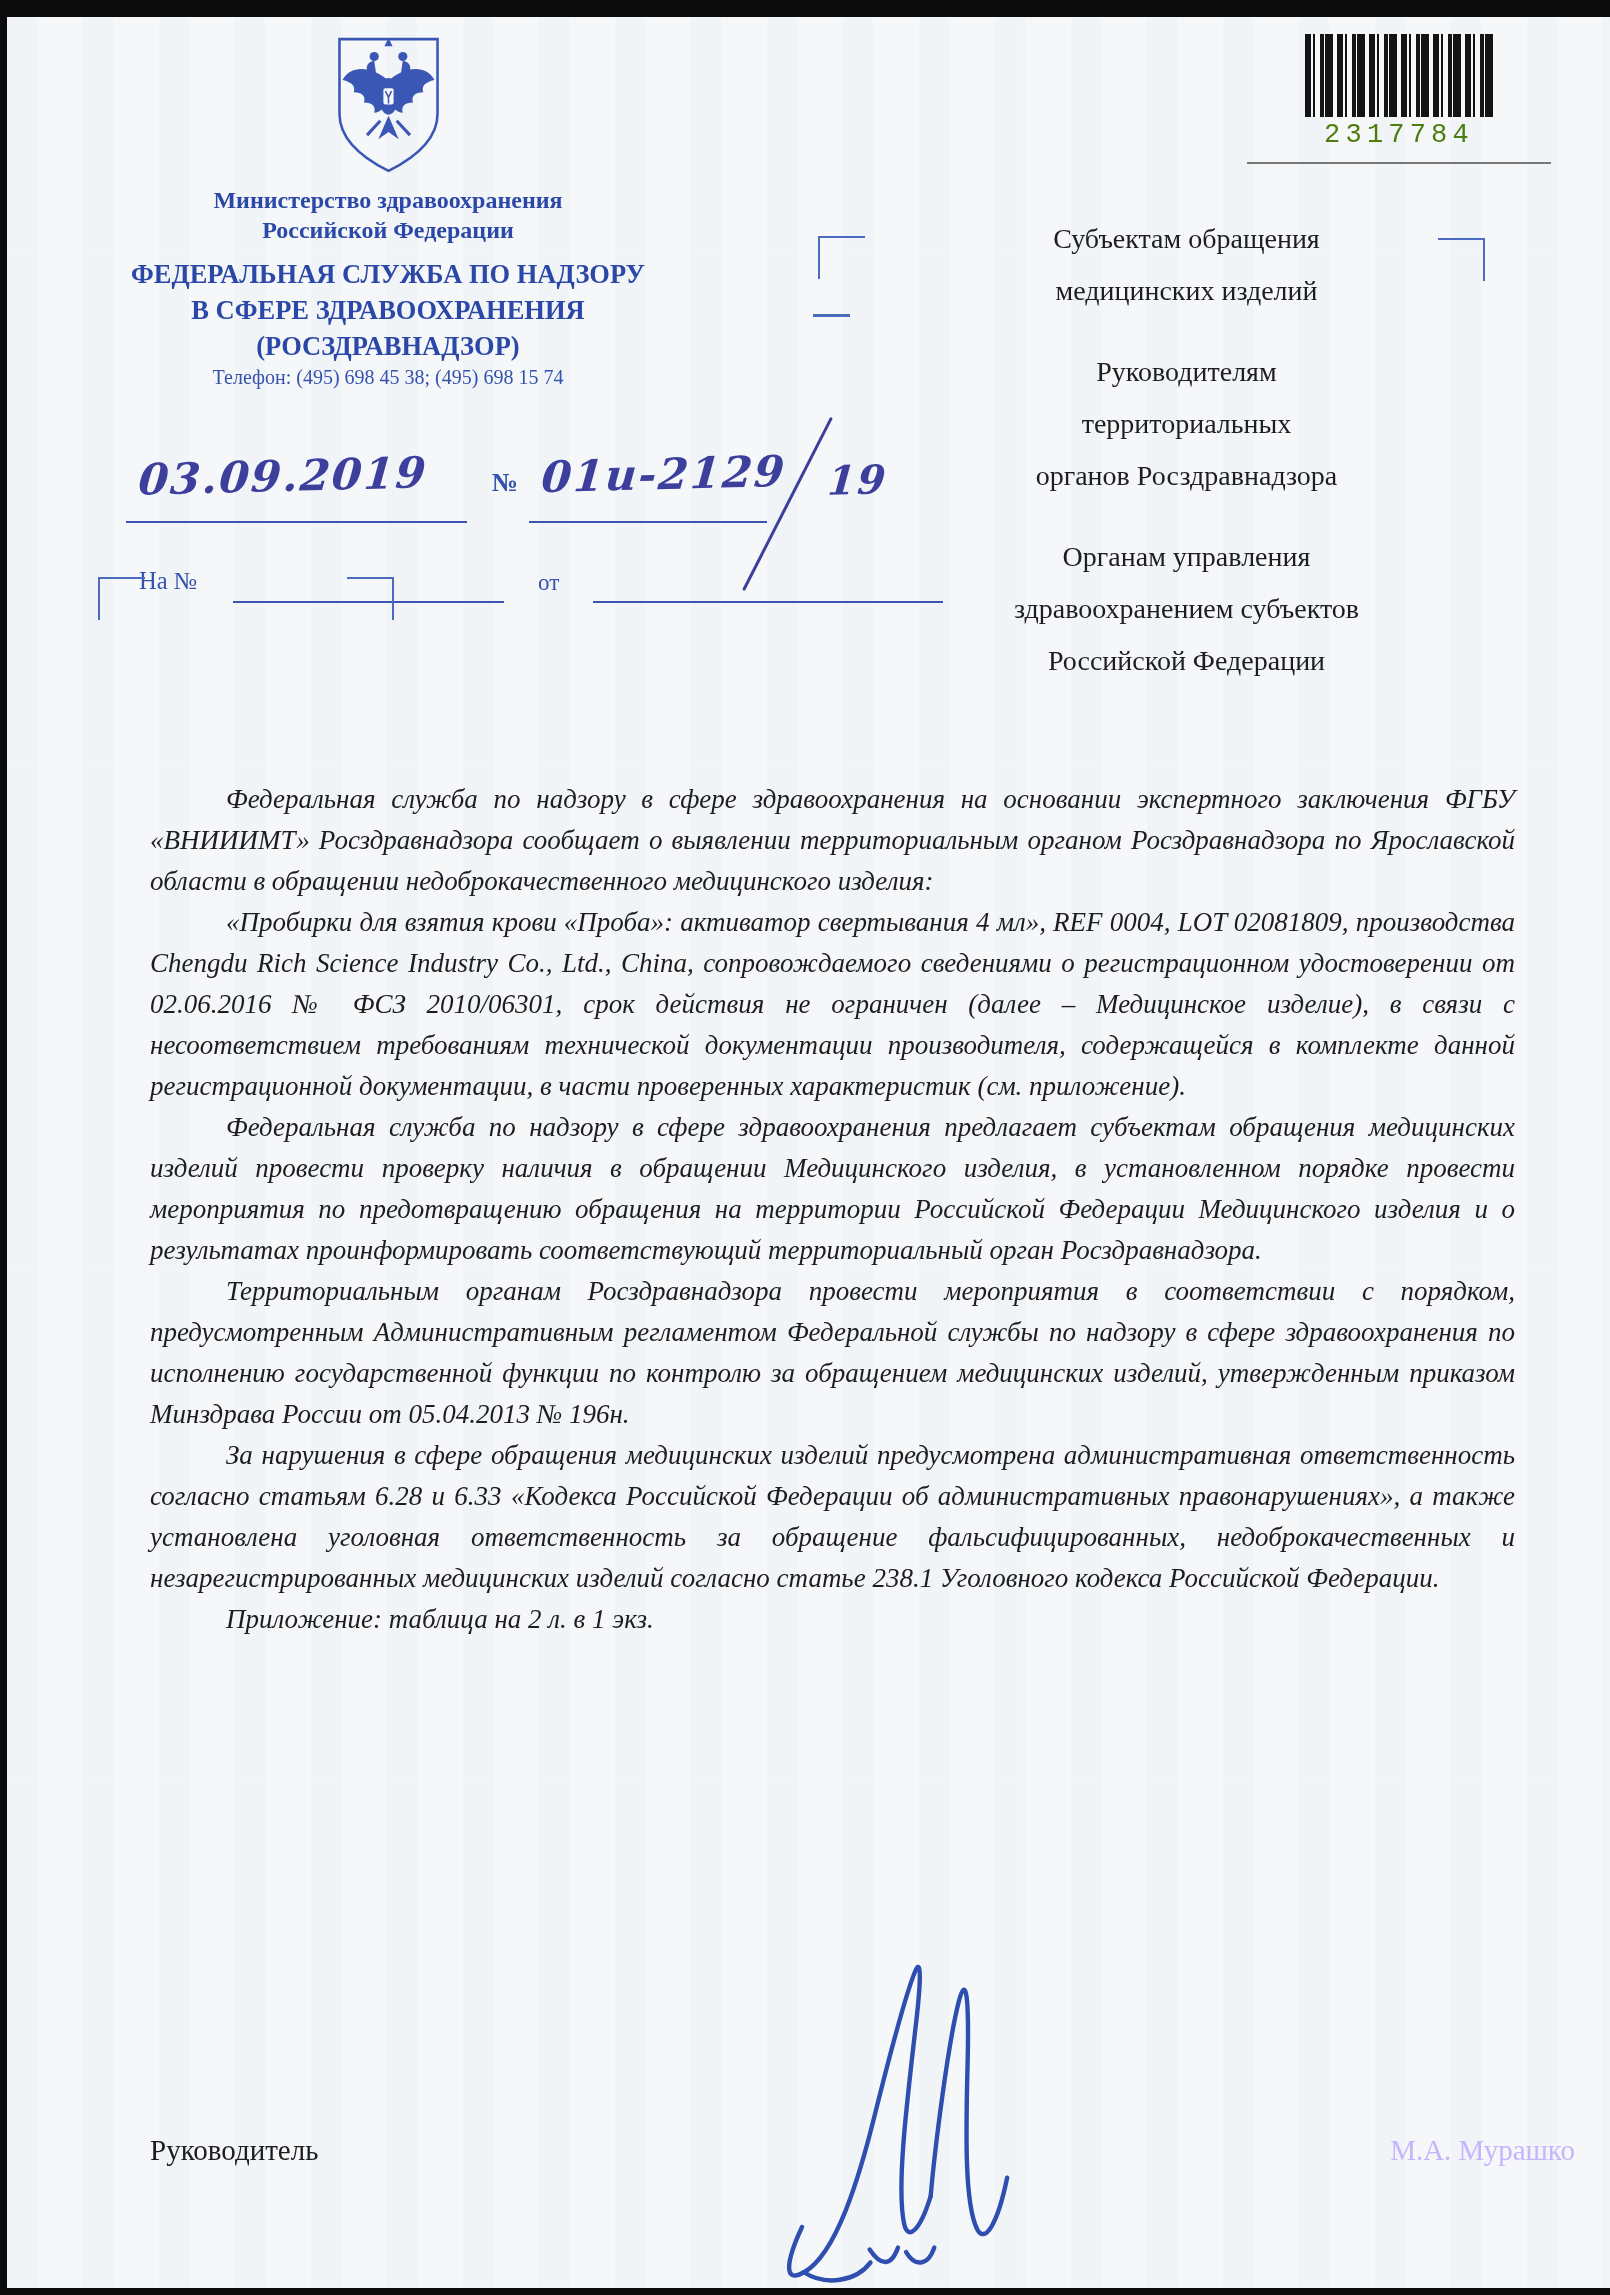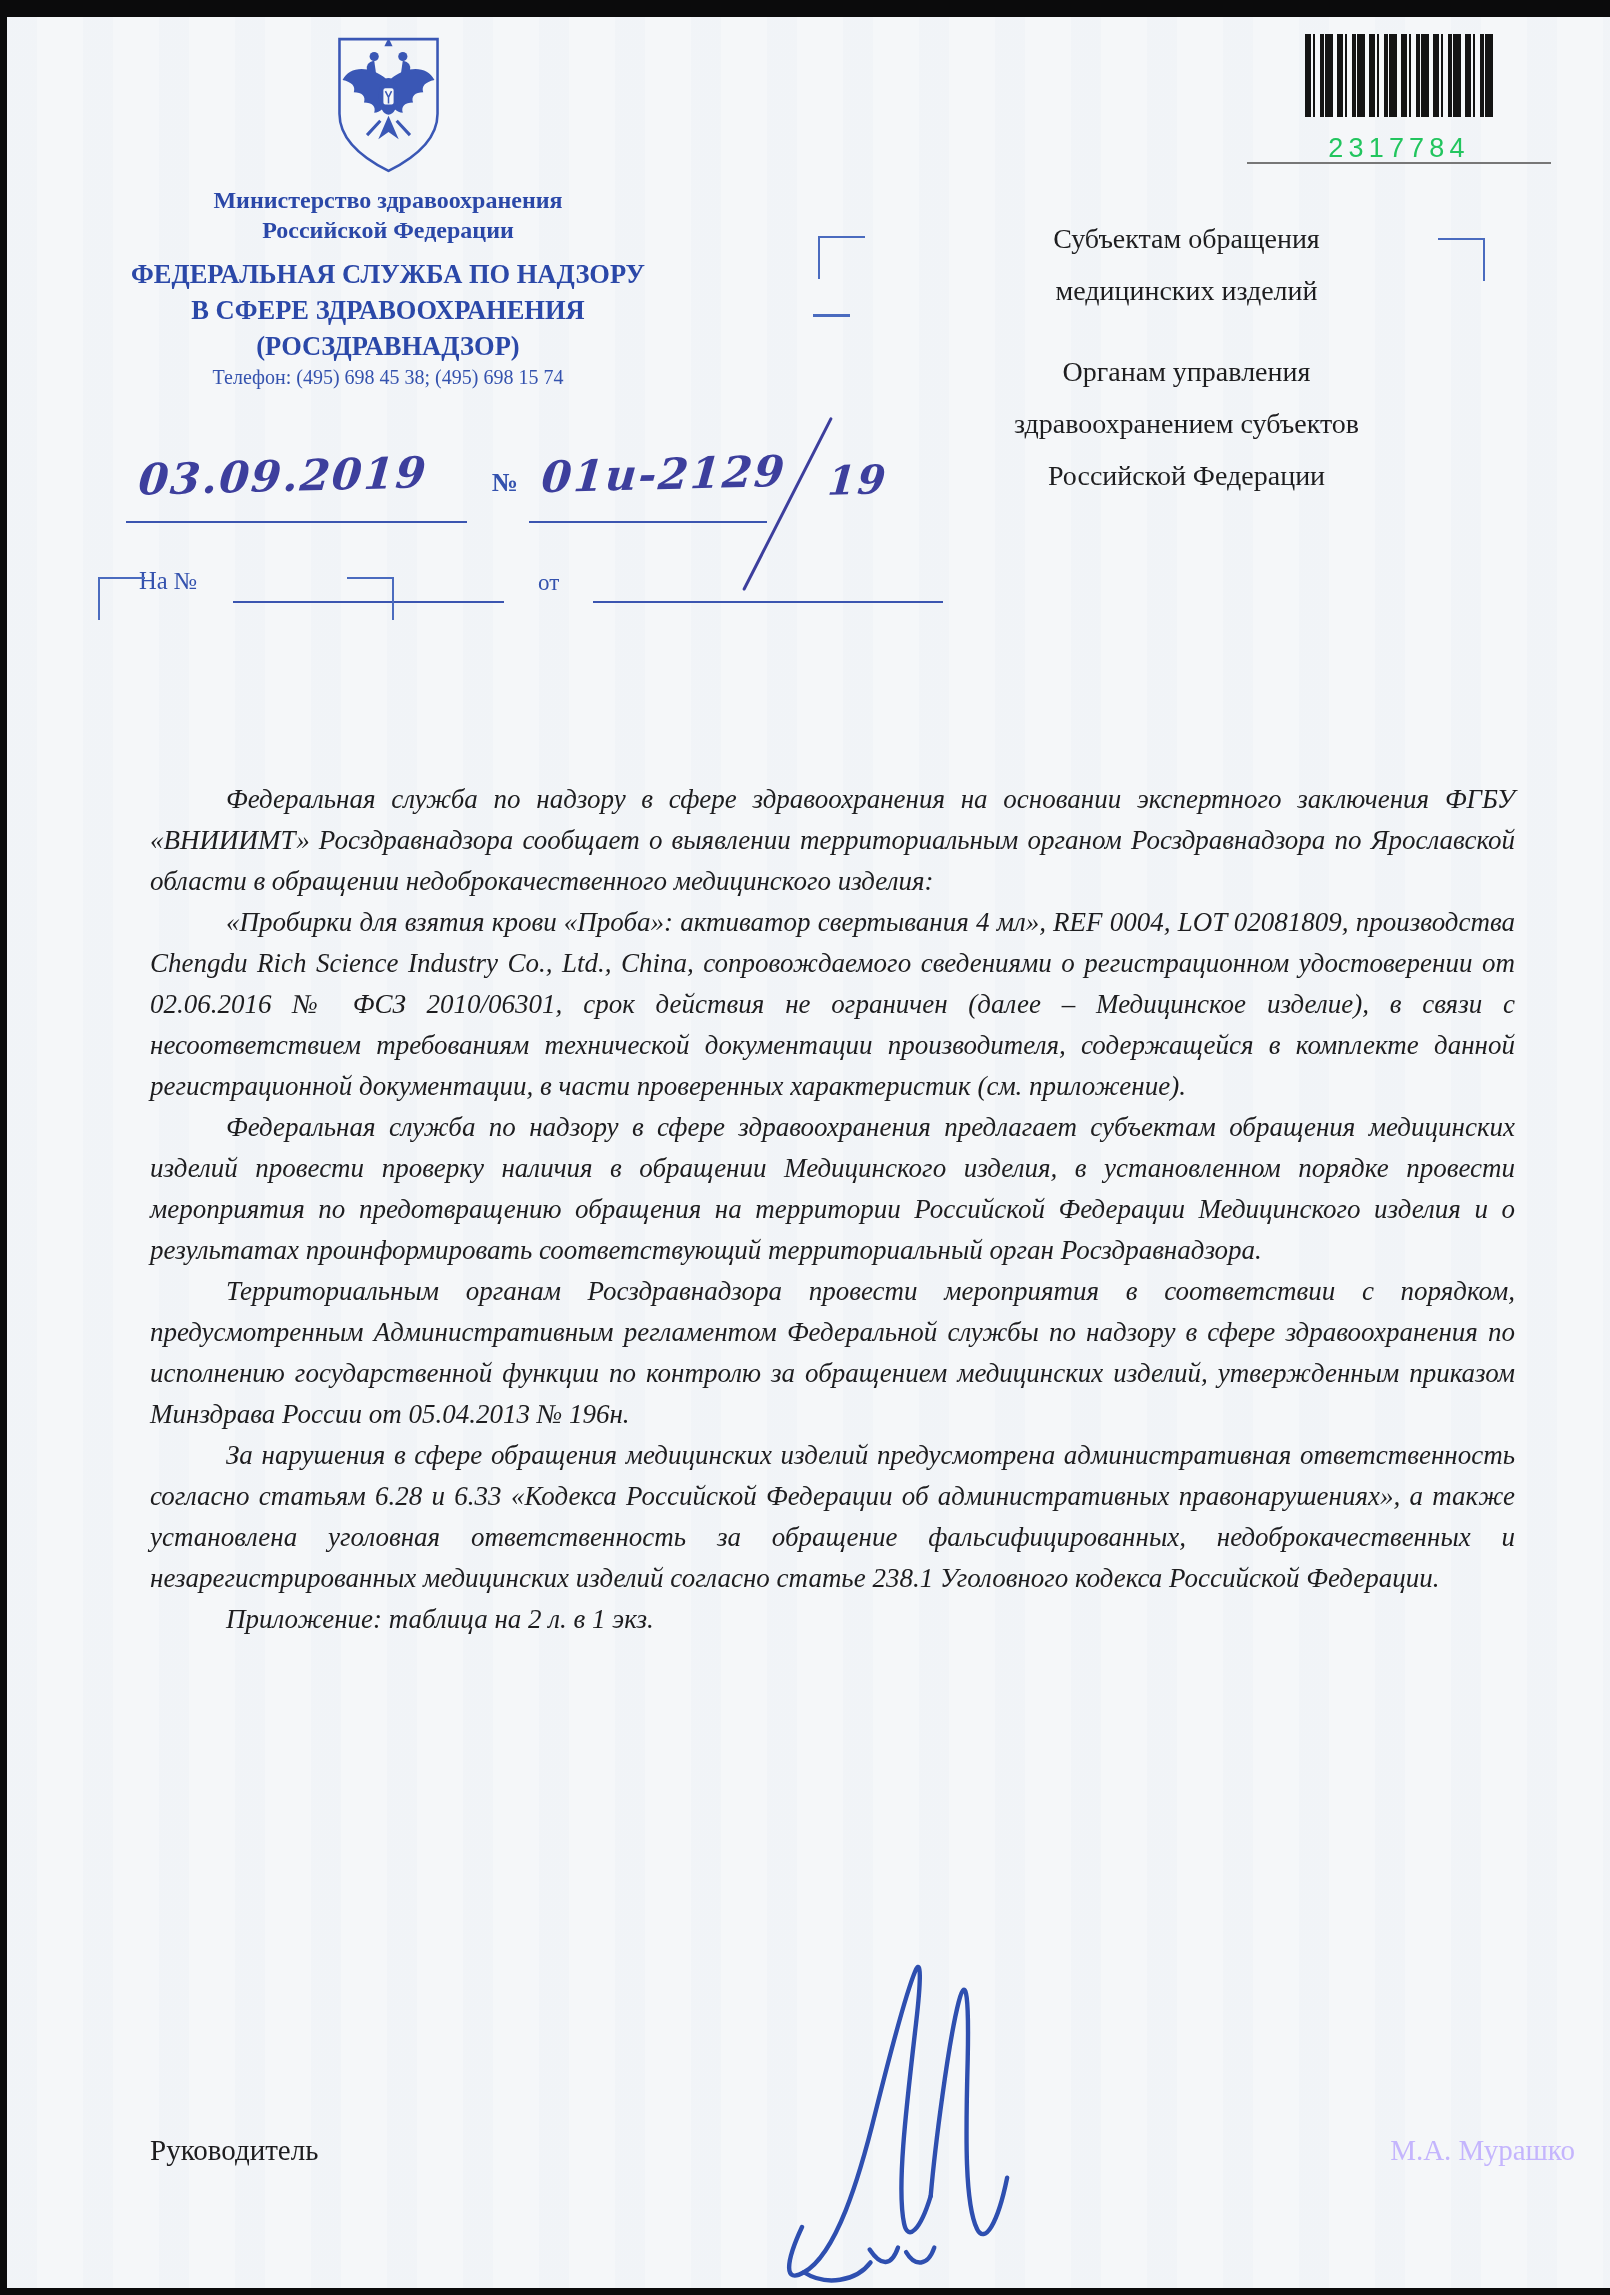--- a/index.html
+++ b/index.html
@@ -40,22 +40,22 @@
   
   .corner{position:absolute;width:45px;height:41px;}
   .corner.tl{border-top:2.6px solid #4a6bbf;border-left:2.6px solid #4a6bbf;}
   .corner.tr{border-top:2.6px solid #4a6bbf;border-right:2.6px solid #4a6bbf;}
   .dash{position:absolute;left:813px;top:314px;width:37px;height:2.6px;background:#4a6bbf;}
 
   
   .barcode-wrap{position:absolute;left:1298px;top:34px;width:202px;text-align:center;}
   .barcode{width:189px;height:83px;margin:0 auto;
     background:repeating-linear-gradient(90deg,#141414 0 5.8px,#f5f7f9 5.8px 8.4px,#141414 8.4px 10.3px,#f5f7f9 10.3px 15.5px,#141414 15.5px 19px,#f5f7f9 19px 20px,#141414 20px 28.4px,#f5f7f9 28.4px 32px);}
-  .barcode-number{font-family:Liberation Sans, sans-serif;
-    font-size:27px;letter-spacing:5.2px;color:#22c55e;margin-top:16px;}
+  .barcode-number{font-family:Liberation Mono, monospace;
+    font-size:27px;letter-spacing:5.2px;color:#4d7c0f;margin-top:3px;}
   .barcode-rule{position:absolute;left:1247px;top:162px;width:304px;height:1.9px;background:#777;}
 
   
   .addressees{position:absolute;left:860px;top:213px;width:653px;text-align:center;color:#1e1e20;}
   .addressee{font-size:28px;line-height:52px;white-space:pre-line;margin-bottom:29px;}
 
   
   .subject{position:absolute;left:207px;top:632px;width:439px;text-align:center;
            font-size:24.6px;line-height:37px;color:#1d1d1f;white-space:pre-line;}
 
@@ -126,20 +126,23 @@
 
   <div class="corner tl" style="left:98px;top:577px;"></div>
   <div class="corner tr" style="left:347px;top:577px;"></div>
   <div class="corner tl" style="left:818px;top:236px;"></div>
   <div class="corner tr" style="left:1438px;top:238px;"></div>
   <div class="dash"></div>
 
   <div class="addressees">
     <div class="addressee">Субъектам обращения
 медицинских изделий</div>
+    <div class="addressee">Руководителям
+территориальных
+органов Росздравнадзора</div>
     <div class="addressee">Органам управления
 здравоохранением субъектов
 Российской Федерации</div>
   </div>
 
 
   <div class="body-text">
     <p>Федеральная служба по надзору в сфере здравоохранения на основании экспертного заключения ФГБУ «ВНИИИМТ» Росздравнадзора сообщает о выявлении территориальным органом Росздравнадзора по Ярославской области в обращении недоброкачественного медицинского изделия:</p>
     <p>«Пробирки для взятия крови «Проба»: активатор свертывания 4 мл», REF 0004, LOT 02081809, производства Chengdu Rich Science Industry Co., Ltd., China, сопровождаемого сведениями о регистрационном удостоверении от 02.06.2016 № ФСЗ 2010/06301, срок действия не ограничен (далее – Медицинское изделие), в связи с несоответствием требованиям технической документации производителя, содержащейся в комплекте данной регистрационной документации, в части проверенных характеристик (см. приложение).</p>
     <p>Федеральная служба по надзору в сфере здравоохранения предлагает субъектам обращения медицинских изделий провести проверку наличия в обращении Медицинского изделия, в установленном порядке провести мероприятия по предотвращению обращения на территории Российской Федерации Медицинского изделия и о результатах проинформировать соответствующий территориальный орган Росздравнадзора.</p>

